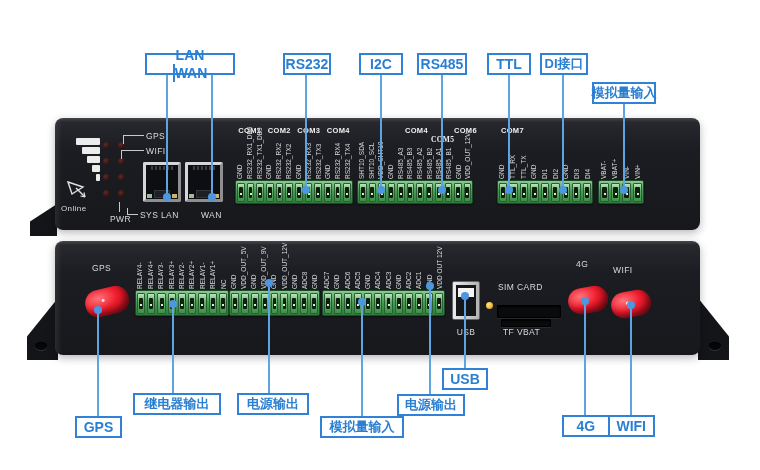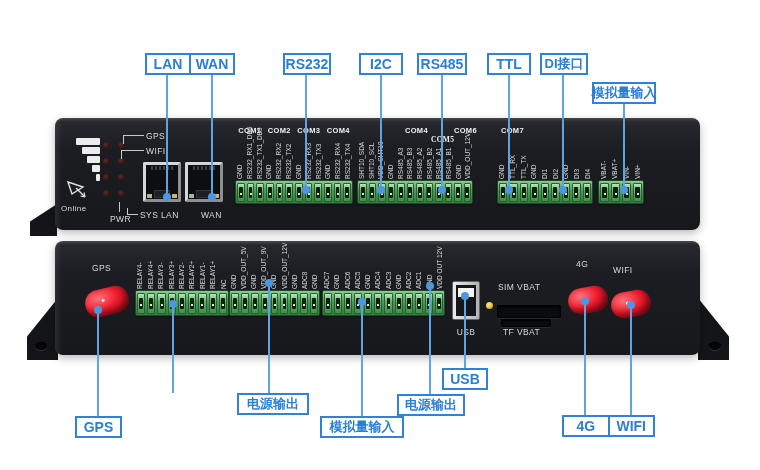--- a/index.html
+++ b/index.html
@@ -84,21 +84,21 @@
   .slot{position:absolute;background:#0a0b0d;border:1px solid #000;border-radius:1px;
         box-shadow:inset 0 1px 2px #000,0 1px 0 rgba(255,255,255,.07);}
   .led-yellow{position:absolute;width:7px;height:7px;border-radius:50%;
               background:radial-gradient(circle at 35% 35%,#ffe98a,#f0b52f 60%,#9c6b10);}
 </style>
 </head>
 <body>
 
 <div id="canvas">
 
-  <div class="callout duo" style="left:145px;top:53px;width:90px;">
+  <div class="callout duo" style="left:145px;top:53px;width:90px;flex-direction:column;">
     <div class="cell">LAN</div>
     <div class="cell">WAN</div>
   </div>
   <div class="callout" style="left:283px;top:53px;width:48px;">RS232</div>
   <div class="callout" style="left:359px;top:53px;width:44px;">I2C</div>
   <div class="callout" style="left:417px;top:53px;width:50px;">RS485</div>
   <div class="callout" style="left:487px;top:53px;width:44px;">TTL</div>
   <div class="callout cn" style="left:540px;top:53px;width:48px;">DI接口</div>
   <div class="callout cn" style="left:592px;top:82px;width:64px;">模拟量输入</div>
 
@@ -518,21 +518,21 @@
       </div>
 
     <div class="usb-port" style="left:397px;top:40px;width:28px;height:39px;">
       <i class="inner"></i>
         <i class="tongue"></i>
     </div>
     <div class="dtext" style="left:393px;top:86px;width:36px;text-align:center;">USB</div>
 
     <span class="led-yellow" style="left:431px;top:61px;"></span>
 
-    <div class="dtext" style="left:443px;top:41px;">SIM VBAT</div>
+    <div class="dtext" style="left:443px;top:41px;">SIM CARD</div>
     <div class="slot" style="left:442px;top:64px;width:62px;height:11px;"></div>
     <div class="slot" style="left:446px;top:78px;width:48px;height:6px;"></div>
     <div class="dtext" style="left:448px;top:86px;">TF VBAT</div>
 
     <div class="dtext" style="left:521px;top:18px;">4G</div>
     <div class="dtext" style="left:558px;top:24px;">WIFI</div>
     <div class="antenna" style="left:513px;top:46px;width:40px;height:26px;transform:rotate(-10deg);"></div>
     <div class="antenna" style="left:556px;top:50px;width:40px;height:26px;transform:rotate(-10deg);"></div>
   </div>
 
@@ -555,20 +555,21 @@
       <i class="dot"></i>
     </div>
   <div class="cline up" style="left:584px;top:301px;height:114px;">
       <i class="dot"></i>
     </div>
   <div class="cline up" style="left:630px;top:305px;height:110px;">
       <i class="dot"></i>
     </div>
 
   <div class="callout" style="left:75px;top:416px;width:47px;">GPS</div>
+  <div class="callout cn" style="left:133px;top:393px;width:88px;">继电器输出</div>
   <div class="callout cn" style="left:237px;top:393px;width:72px;">电源输出</div>
   <div class="callout cn" style="left:320px;top:416px;width:84px;text-align:right;">模拟量输入</div>
   <div class="callout cn" style="left:397px;top:394px;width:68px;">电源输出</div>
   <div class="callout" style="left:442px;top:368px;width:46px;">USB</div>
   <div class="callout duo" style="left:562px;top:415px;width:93px;">
     <div class="cell">4G</div>
     <div class="cell">WIFI</div>
   </div>
 
 </div>

